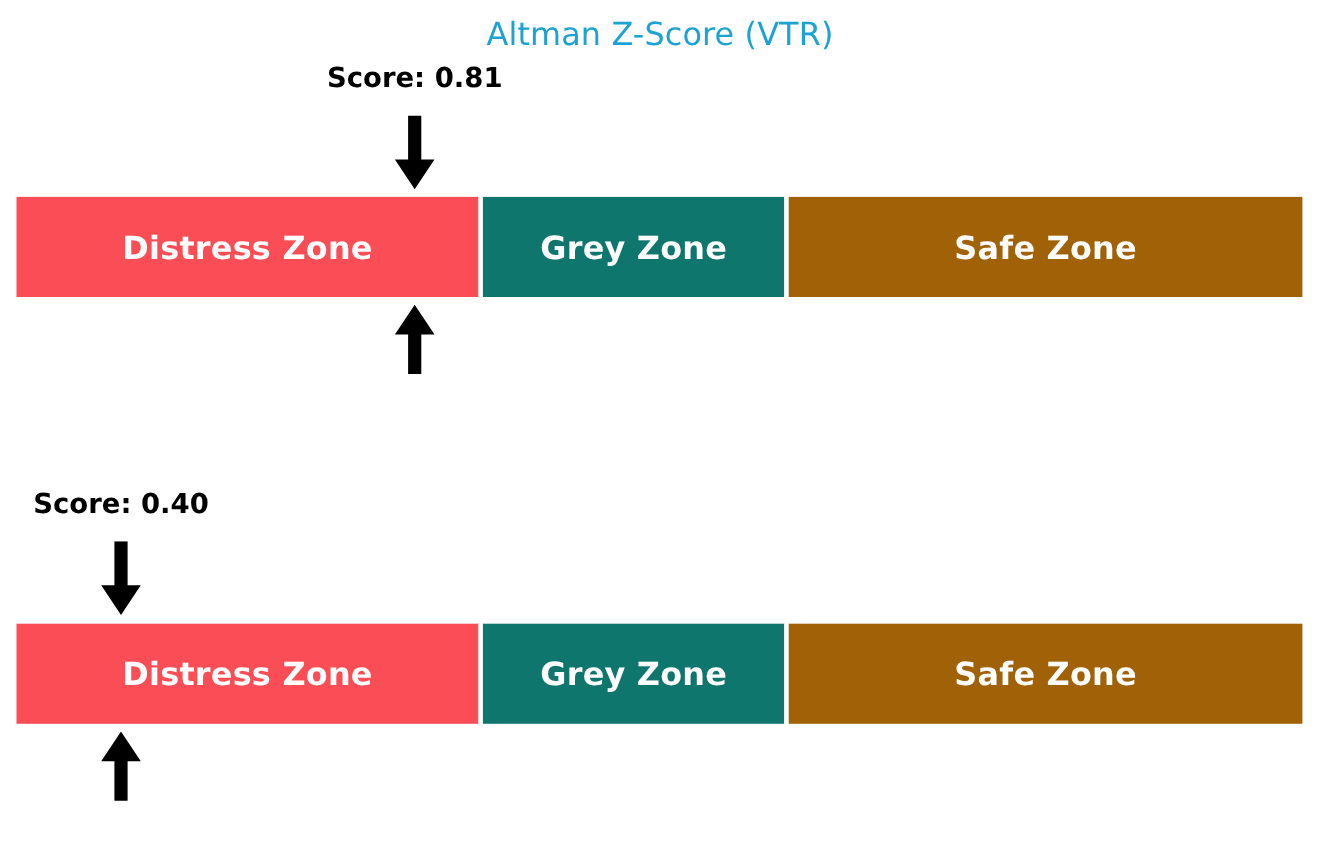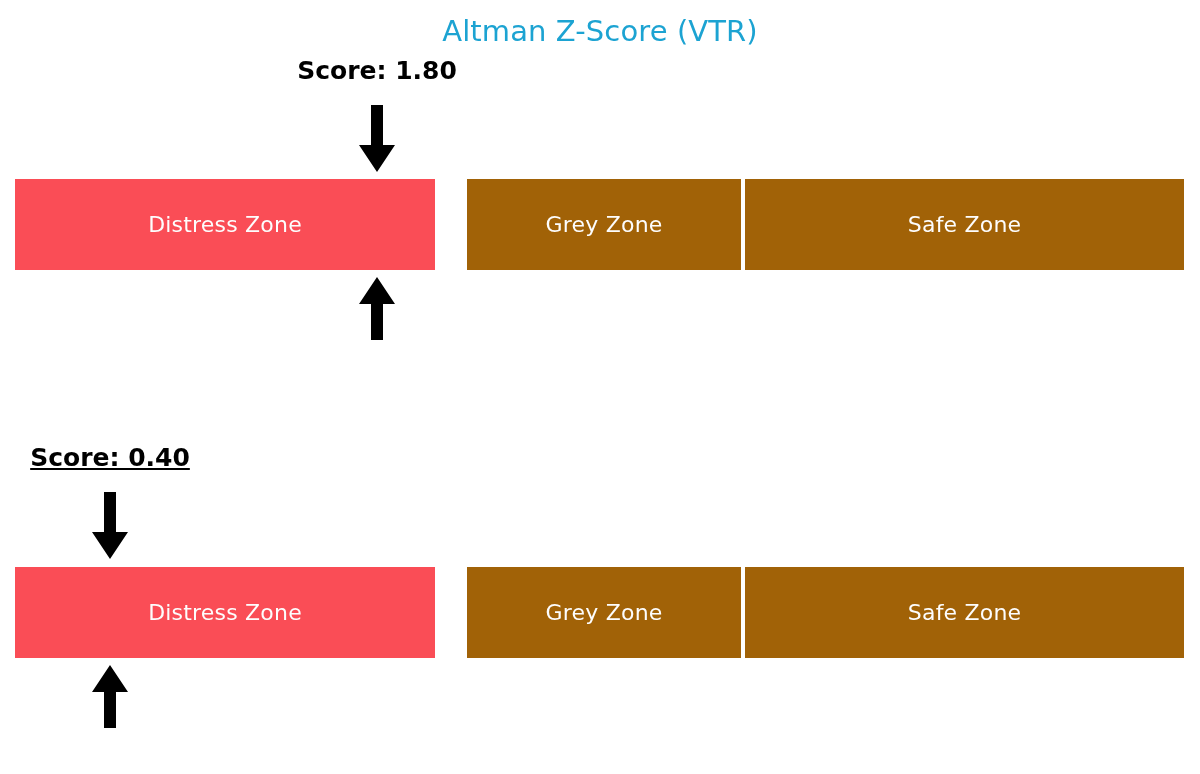--- a/index.html
+++ b/index.html
@@ -56,46 +56,46 @@
     align-items: stretch;
   }
   .zone {
     display: flex;
     align-items: center;
     justify-content: center;
     box-sizing: border-box;
   }
   .zone-label {
     color: #fdfdfd;
-    font-size: 22px;
-    font-weight: 400;
+    font-size: 29px;
+    font-weight: 700;
     letter-spacing: 0.2px;
     white-space: nowrap;
   }
   .zone-distress { background: #fa4d56; }
-  .zone-grey     { background: #a16207; margin-left: 28px; }
+  .zone-grey     { background: #0f766e; }
   .zone-safe     { background: #a16207; }
 
   .zone-gap { background: #ffffff; width: 4px; flex: 0 0 4px; }
 
   
   .arrow {
     position: absolute;
     transform: translateX(-50%);
   }
   .arrow svg { display: block; }
 </style>
 </head>
 <body>
 
 <div class="chart-block" style="top:0;height:360px;padding-left:44px;">
 
   <div class="chart-title" style="top:14px;">Altman Z-Score (VTR)</div>
 
-  <div class="score-label" style="top:56px;left:377px;">Score: 1.80</div>
+  <div class="score-label" style="top:56px;left:377px;">Score: 0.81</div>
 
   <div class="arrow" style="top:105px;left:377px;">
     <svg width="38" height="68" viewBox="0 0 38 68" aria-hidden="true">
       <polygon points="13,0 25,0 25,40 37,40 19,67 1,40 13,40" fill="#000000"></polygon>
     </svg>
   </div>
 
   <div class="zone-bar" style="top:179px;height:91px;">
     <div class="zone zone-distress" style="flex:0 0 35.93%;">
       <span class="zone-label">Distress Zone</span>
@@ -113,21 +113,21 @@
   <div class="arrow" style="top:277px;left:377px;">
     <svg width="38" height="64" viewBox="0 0 38 64" aria-hidden="true">
       <polygon points="19,0 37,27 25,27 25,63 13,63 13,27 1,27" fill="#000000"></polygon>
     </svg>
   </div>
 </div>
 
 <div class="chart-block" style="top:387px;height:387px;">
 
 
-  <div class="score-label" style="top:56px;left:110px;text-decoration:underline;">Score: 0.40</div>
+  <div class="score-label" style="top:56px;left:110px;">Score: 0.40</div>
 
   <div class="arrow" style="top:105px;left:110px;">
     <svg width="38" height="68" viewBox="0 0 38 68" aria-hidden="true">
       <polygon points="13,0 25,0 25,40 37,40 19,67 1,40 13,40" fill="#000000"></polygon>
     </svg>
   </div>
 
   <div class="zone-bar" style="top:180px;height:91px;">
     <div class="zone zone-distress" style="flex:0 0 35.93%;">
       <span class="zone-label">Distress Zone</span>

